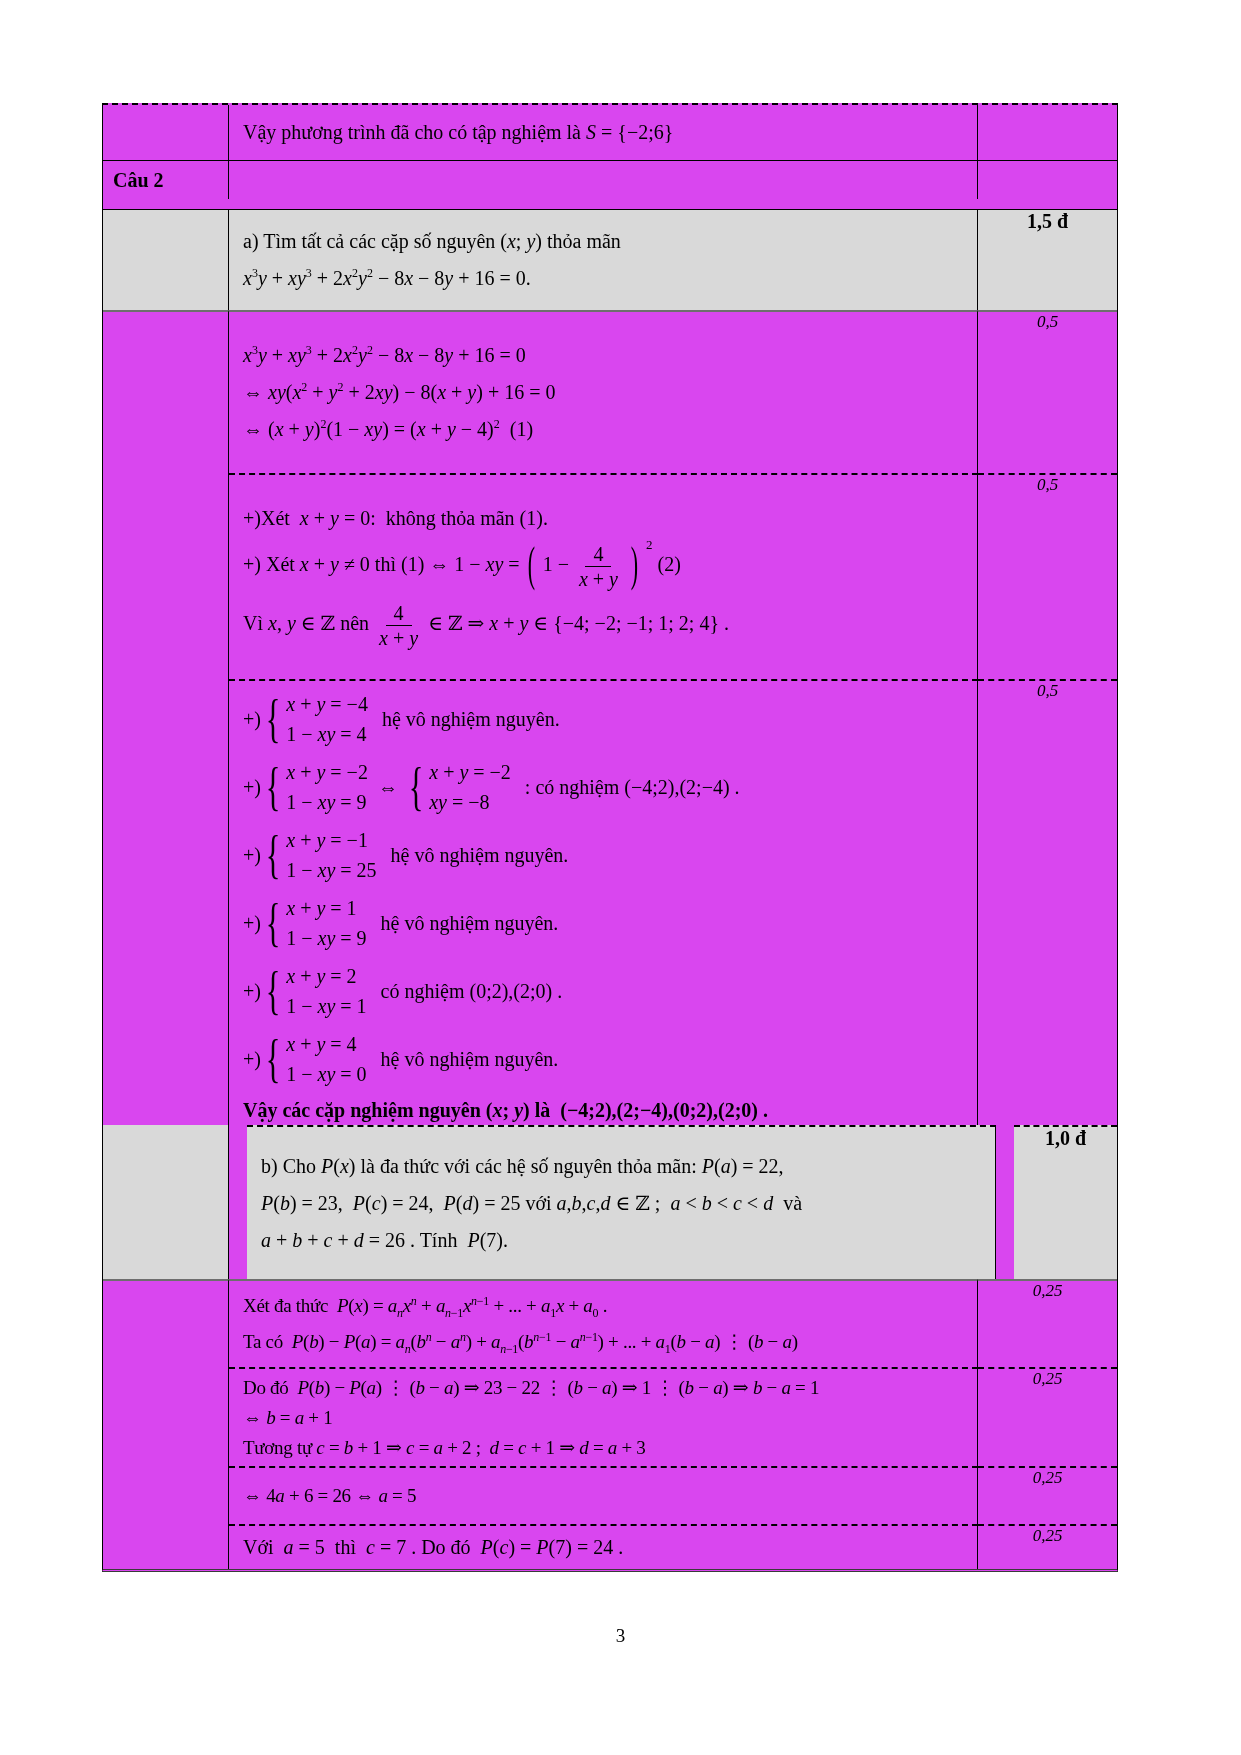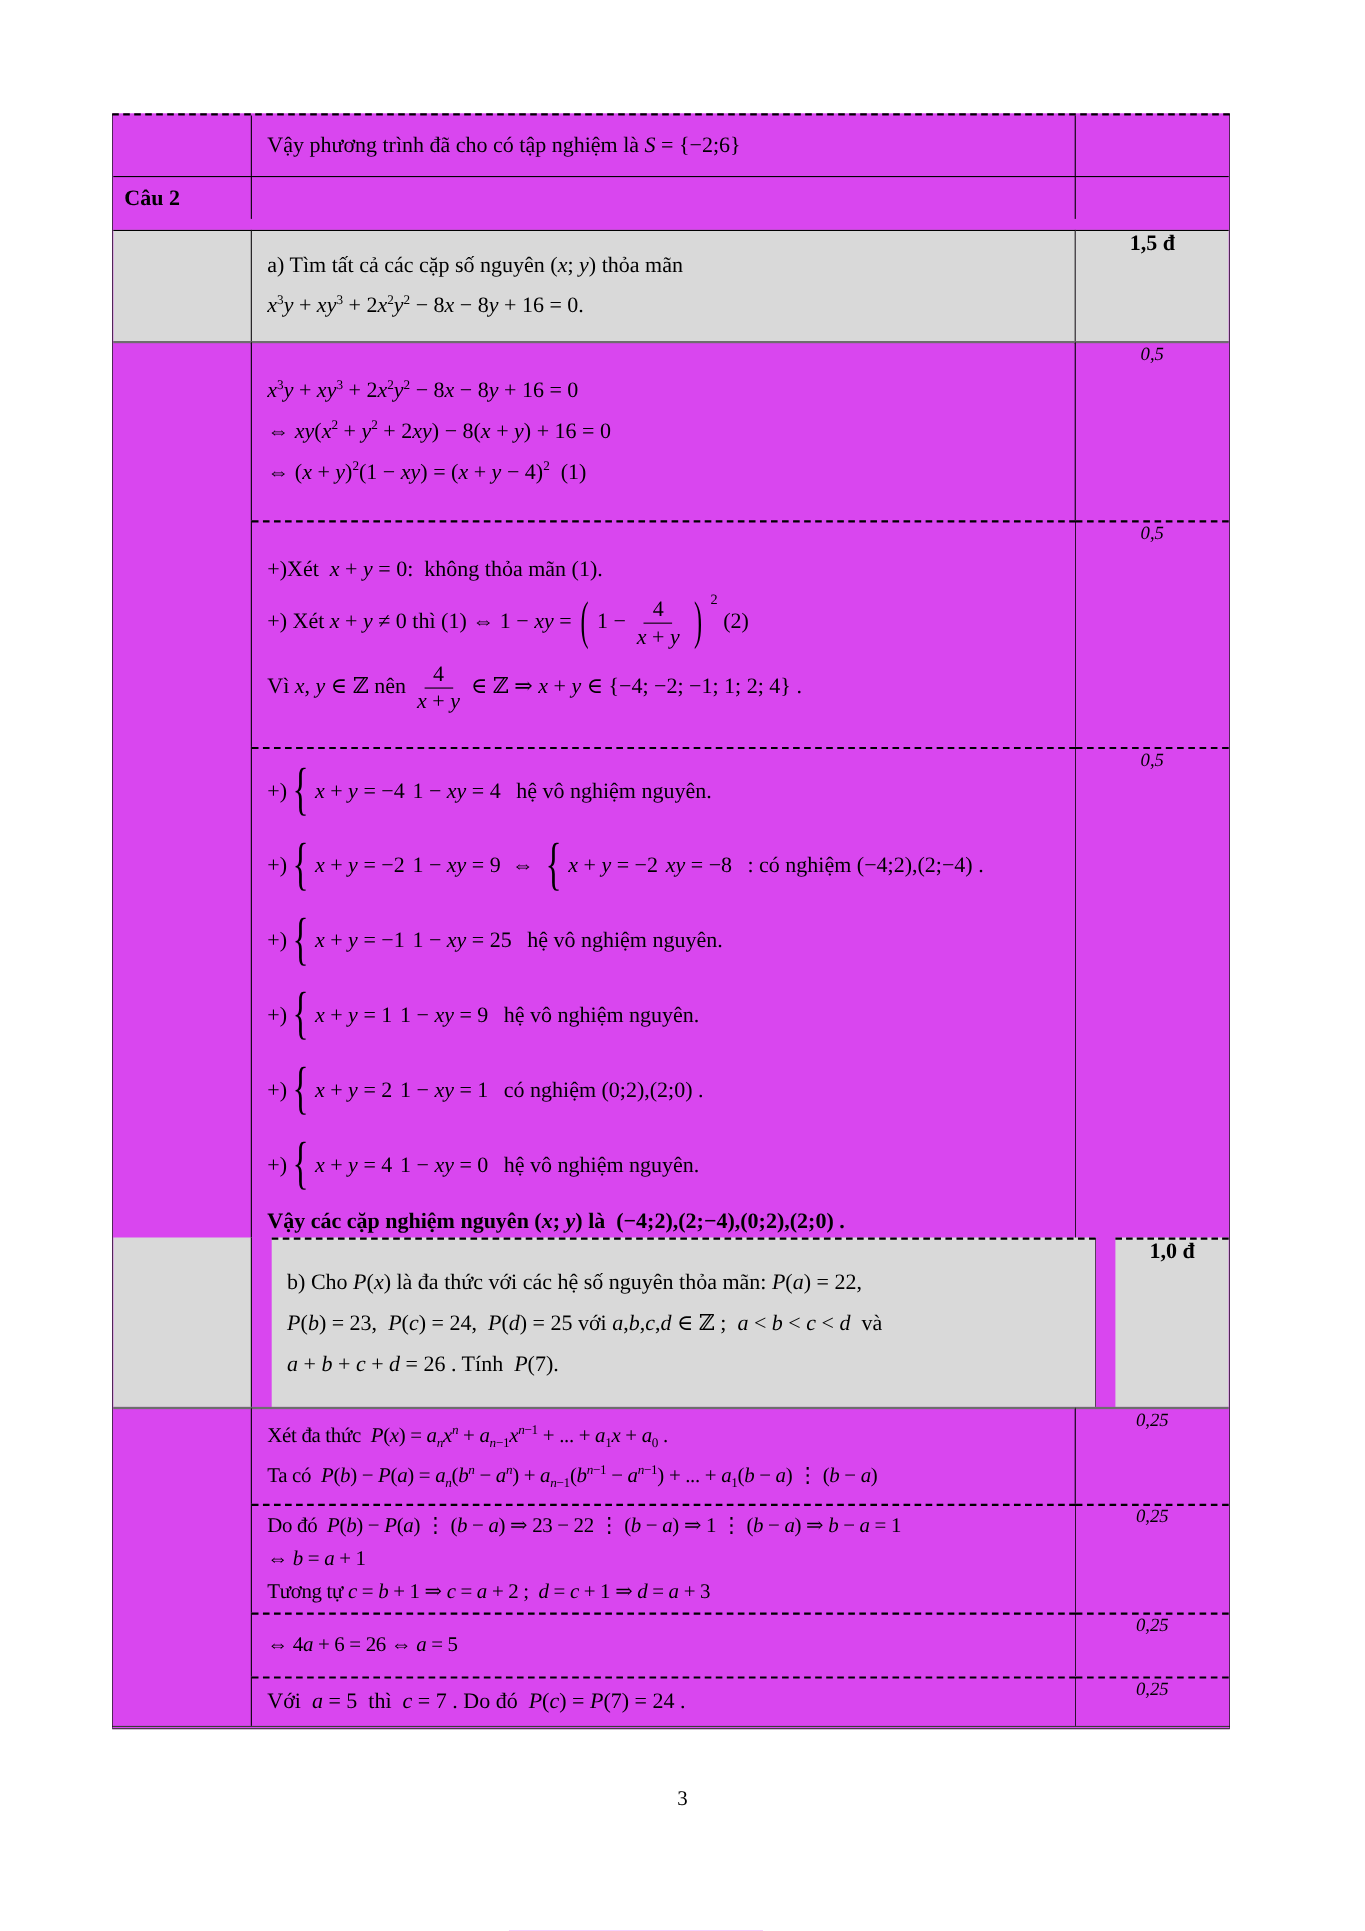--- a/index.html
+++ b/index.html
@@ -61,21 +61,21 @@
   .bigp { display:inline-block; transform:scaleY(2.3) scaleX(1.05);
           font-size:21px; margin:0 3px; font-weight:400; }
   .hisup { position:relative; top:-22px; font-size:13px; }
 
   
   .case { display:flex; align-items:center; margin:5px 0; min-height:58px; }
   .case .plus { margin-right:4px; }
   .sys { display:inline-flex; align-items:center; }
   .sysbrace { display:inline-block; transform:scaleY(1.55) scaleX(0.9);
               font-size:34px; font-weight:400; margin-right:5px; }
-  .syslines { display:inline-flex; flex-direction:row; gap:7px; line-height:1.15; }
+  .syslines { display:inline-flex; flex-direction:column; gap:7px; line-height:1.15; }
   .case .note { margin-left:14px; }
   .case .iff { margin:0 10px; }
 
   .concl { display:block; padding-top:4px; line-height:1.3;font-weight:bold; }
 
   .page-num { position:absolute; left:0; top:1625px; width:1241px;
               text-align:center; font-size:19px; }
 </style>
 </head>
 <body>

